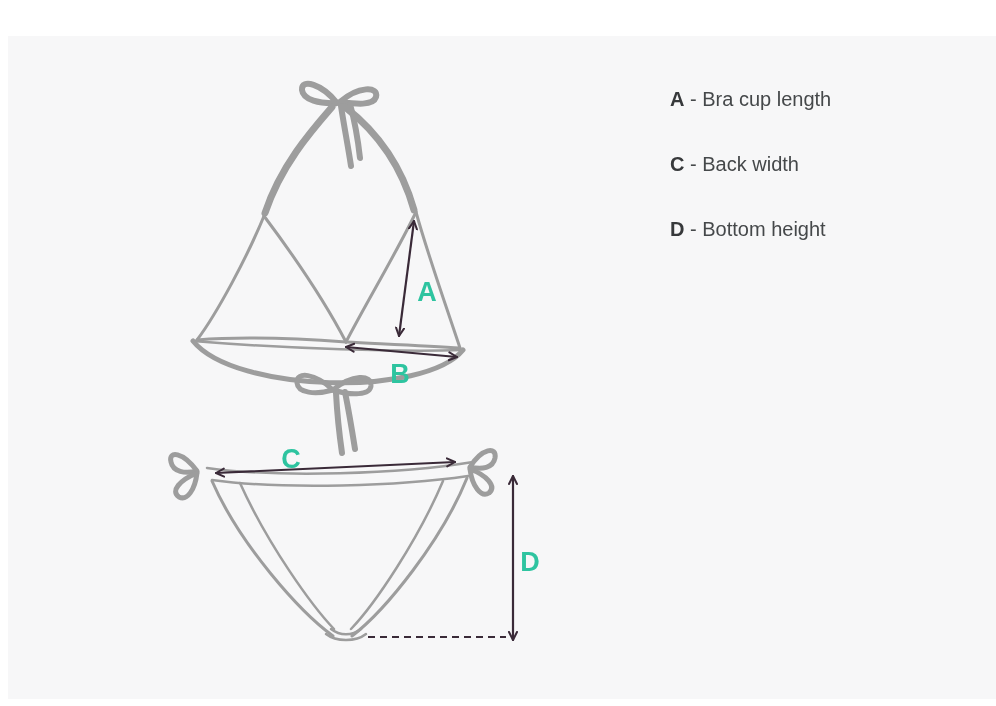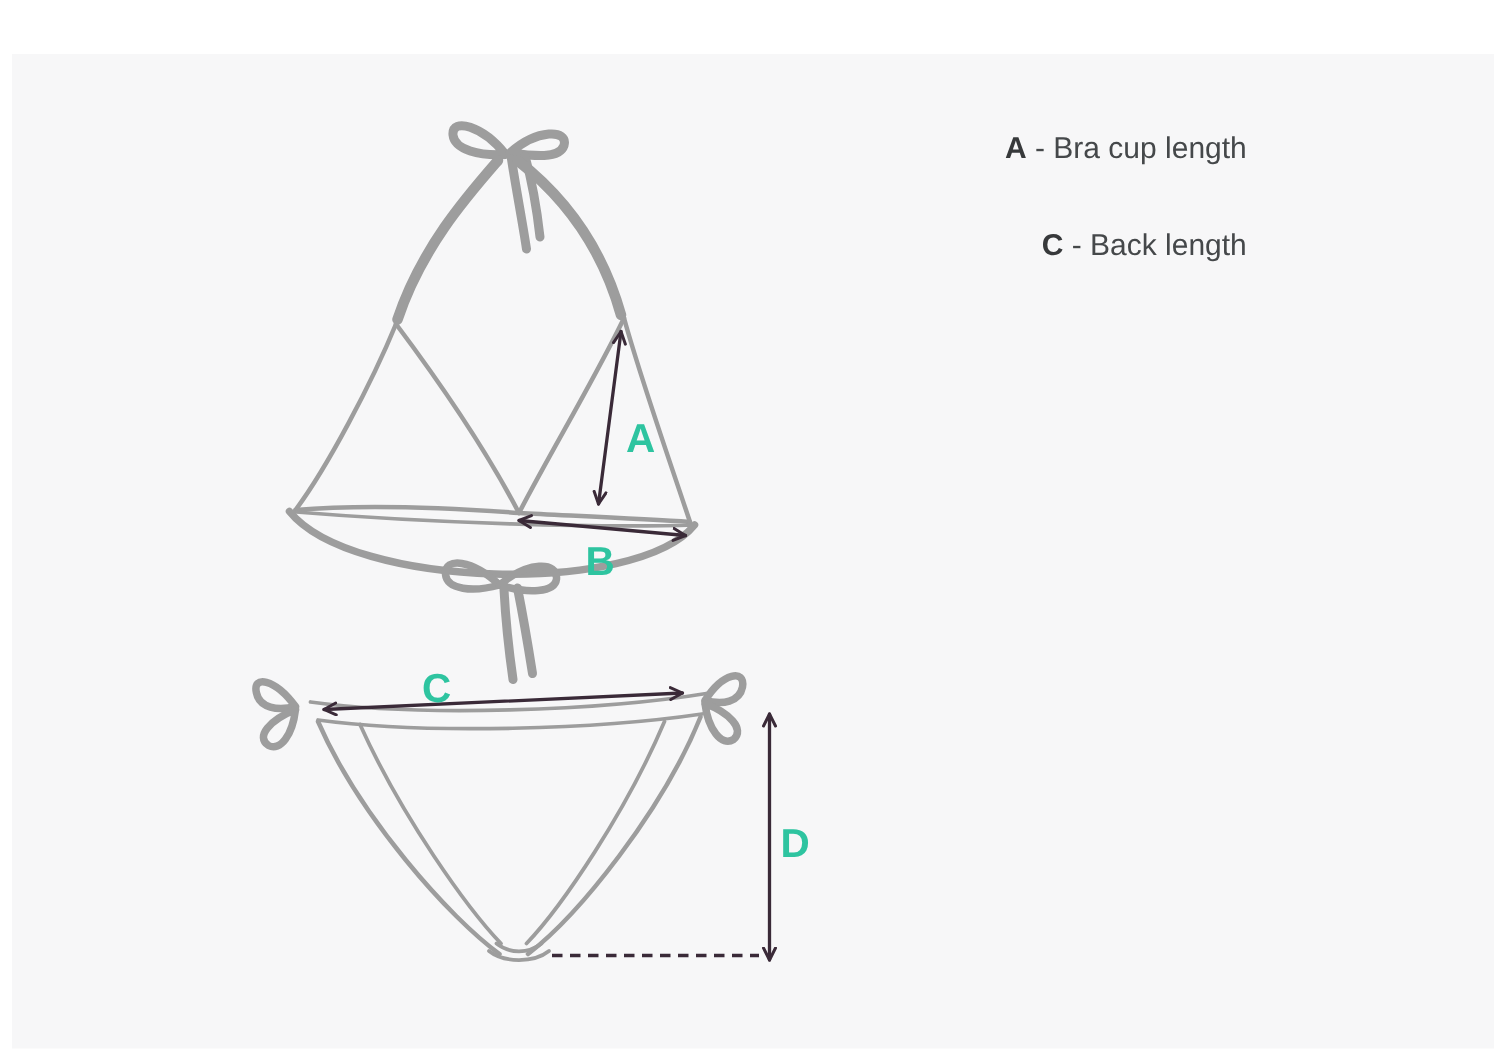--- a/index.html
+++ b/index.html
@@ -64,21 +64,20 @@
     font-size: 27px;
     font-family: "Liberation Sans", sans-serif;
   }
   .legend {
     position: absolute;
     left: 662px;
     top: 51px;
     display: flex;
     flex-direction: column;
     gap: 41px;
-    align-items: flex-end;
   }
   .legend-item {
     font-size: 20px;
     line-height: 24px;
     color: var(--legend_text, #45484a);
     white-space: pre;
   }
   .legend-key {
     font-weight: 700;
     color: var(--legend_key, #37393b);
@@ -173,16 +172,17 @@
     <g>
       <text class="marker-letter" text-anchor="middle" x="427" y="301">A</text>
       <text class="marker-letter" text-anchor="middle" x="400" y="383">B</text>
       <text class="marker-letter" text-anchor="middle" x="291" y="468">C</text>
       <text class="marker-letter" text-anchor="middle" x="530" y="571">D</text>
     </g>
   </svg>
 
   <div class="legend">
     <div class="legend-item"><span class="legend-key">A</span><span class="legend-text"> - Bra cup length</span></div>
-    <div class="legend-item"><span class="legend-key">C</span><span class="legend-text"> - Back length</span></div>
+    <div class="legend-item"><span class="legend-key">C</span><span class="legend-text"> - Back width</span></div>
+    <div class="legend-item"><span class="legend-key">D</span><span class="legend-text"> - Bottom height</span></div>
   </div>
 
 </div>
 
 </body></html>

